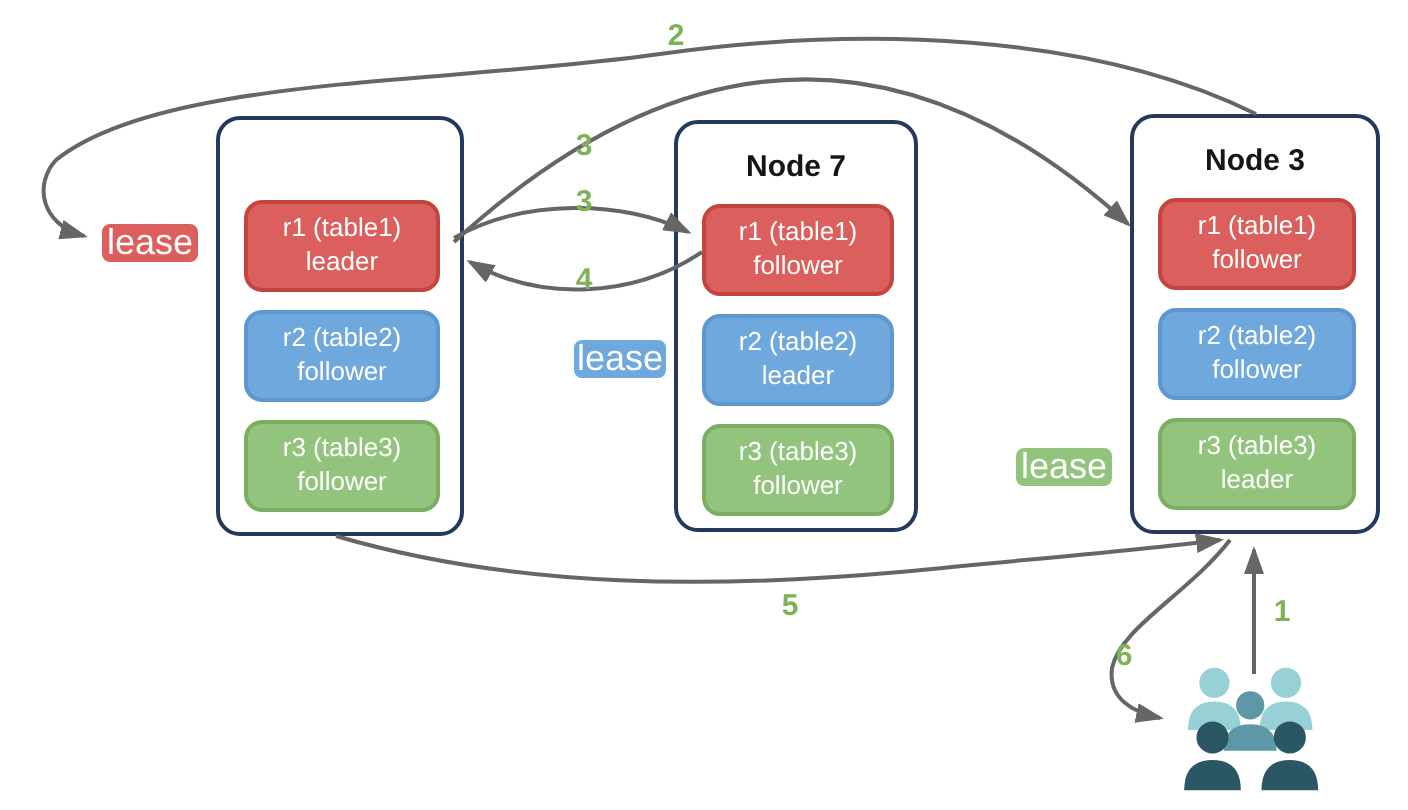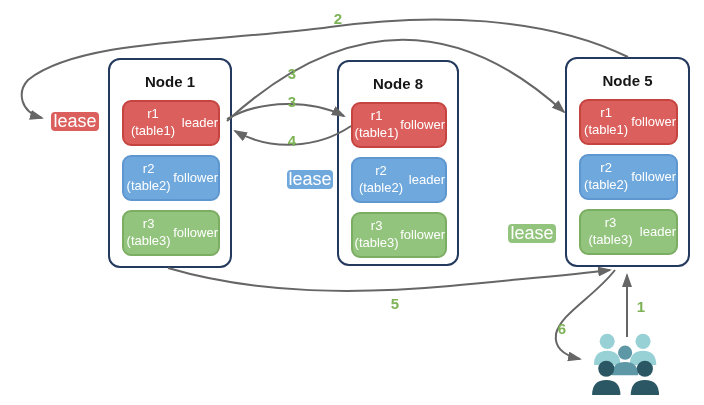--- a/index.html
+++ b/index.html
@@ -10,21 +10,21 @@
   .node{
     position:absolute;background:#fff;border:2px solid #24395E;border-radius:12px;
     box-sizing:border-box;z-index:2;
   }
   .node-title{
     text-align:center;font-weight:bold;font-size:15px;color:#161616;margin-top:13px;
   }
   .replica{
     position:absolute;left:12px;right:10px;height:46px;border-radius:9px;border:2px solid;
     box-sizing:border-box;color:#fff;font-size:13px;line-height:1.28;
-    display:flex;flex-direction:row;align-items:center;justify-content:center;text-align:center;
+    display:flex;flex-direction:column;align-items:center;justify-content:center;text-align:center;
   }
   .row1{top:40px}.row2{top:95px}.row3{top:150px}
   .red{background:#DB5F5C;border-color:#C54440}
   .blue{background:#6FA8DC;border-color:#5E97CF}
   .green{background:#93C47D;border-color:#7BAD63}
   .lease{
     position:absolute;border-radius:6px;border:2px solid;box-sizing:border-box;color:#fff;
     font-size:18px;display:flex;align-items:center;justify-content:center;z-index:3;
   }
   .step{
@@ -33,53 +33,52 @@
   }
   .arrows{position:absolute;left:0;top:0;z-index:5;pointer-events:none;}
   .users{position:absolute;left:591px;top:331px;z-index:2;}
 </style>
 </head>
 <body>
 
 <div class="stage">
 
   <div class="node" style="left:108px;top:58px;width:124px;height:210px">
-    <div class="node-title">Node 1</div>
     <div class="replica red row1">
       <span>r1 (table1)</span>
       <span>leader</span>
     </div>
     <div class="replica blue row2">
       <span>r2 (table2)</span>
       <span>follower</span>
     </div>
     <div class="replica green row3">
       <span>r3 (table3)</span>
       <span>follower</span>
     </div>
   </div>
 
   <div class="node" style="left:337px;top:60px;width:122px;height:206px">
-    <div class="node-title">Node 8</div>
+    <div class="node-title">Node 7</div>
     <div class="replica red row1">
       <span>r1 (table1)</span>
       <span>follower</span>
     </div>
     <div class="replica blue row2">
       <span>r2 (table2)</span>
       <span>leader</span>
     </div>
     <div class="replica green row3">
       <span>r3 (table3)</span>
       <span>follower</span>
     </div>
   </div>
 
   <div class="node" style="left:565px;top:57px;width:125px;height:210px">
-    <div class="node-title">Node 5</div>
+    <div class="node-title">Node 3</div>
     <div class="replica red row1">
       <span>r1 (table1)</span>
       <span>follower</span>
     </div>
     <div class="replica blue row2">
       <span>r2 (table2)</span>
       <span>follower</span>
     </div>
     <div class="replica green row3">
       <span>r3 (table3)</span>

